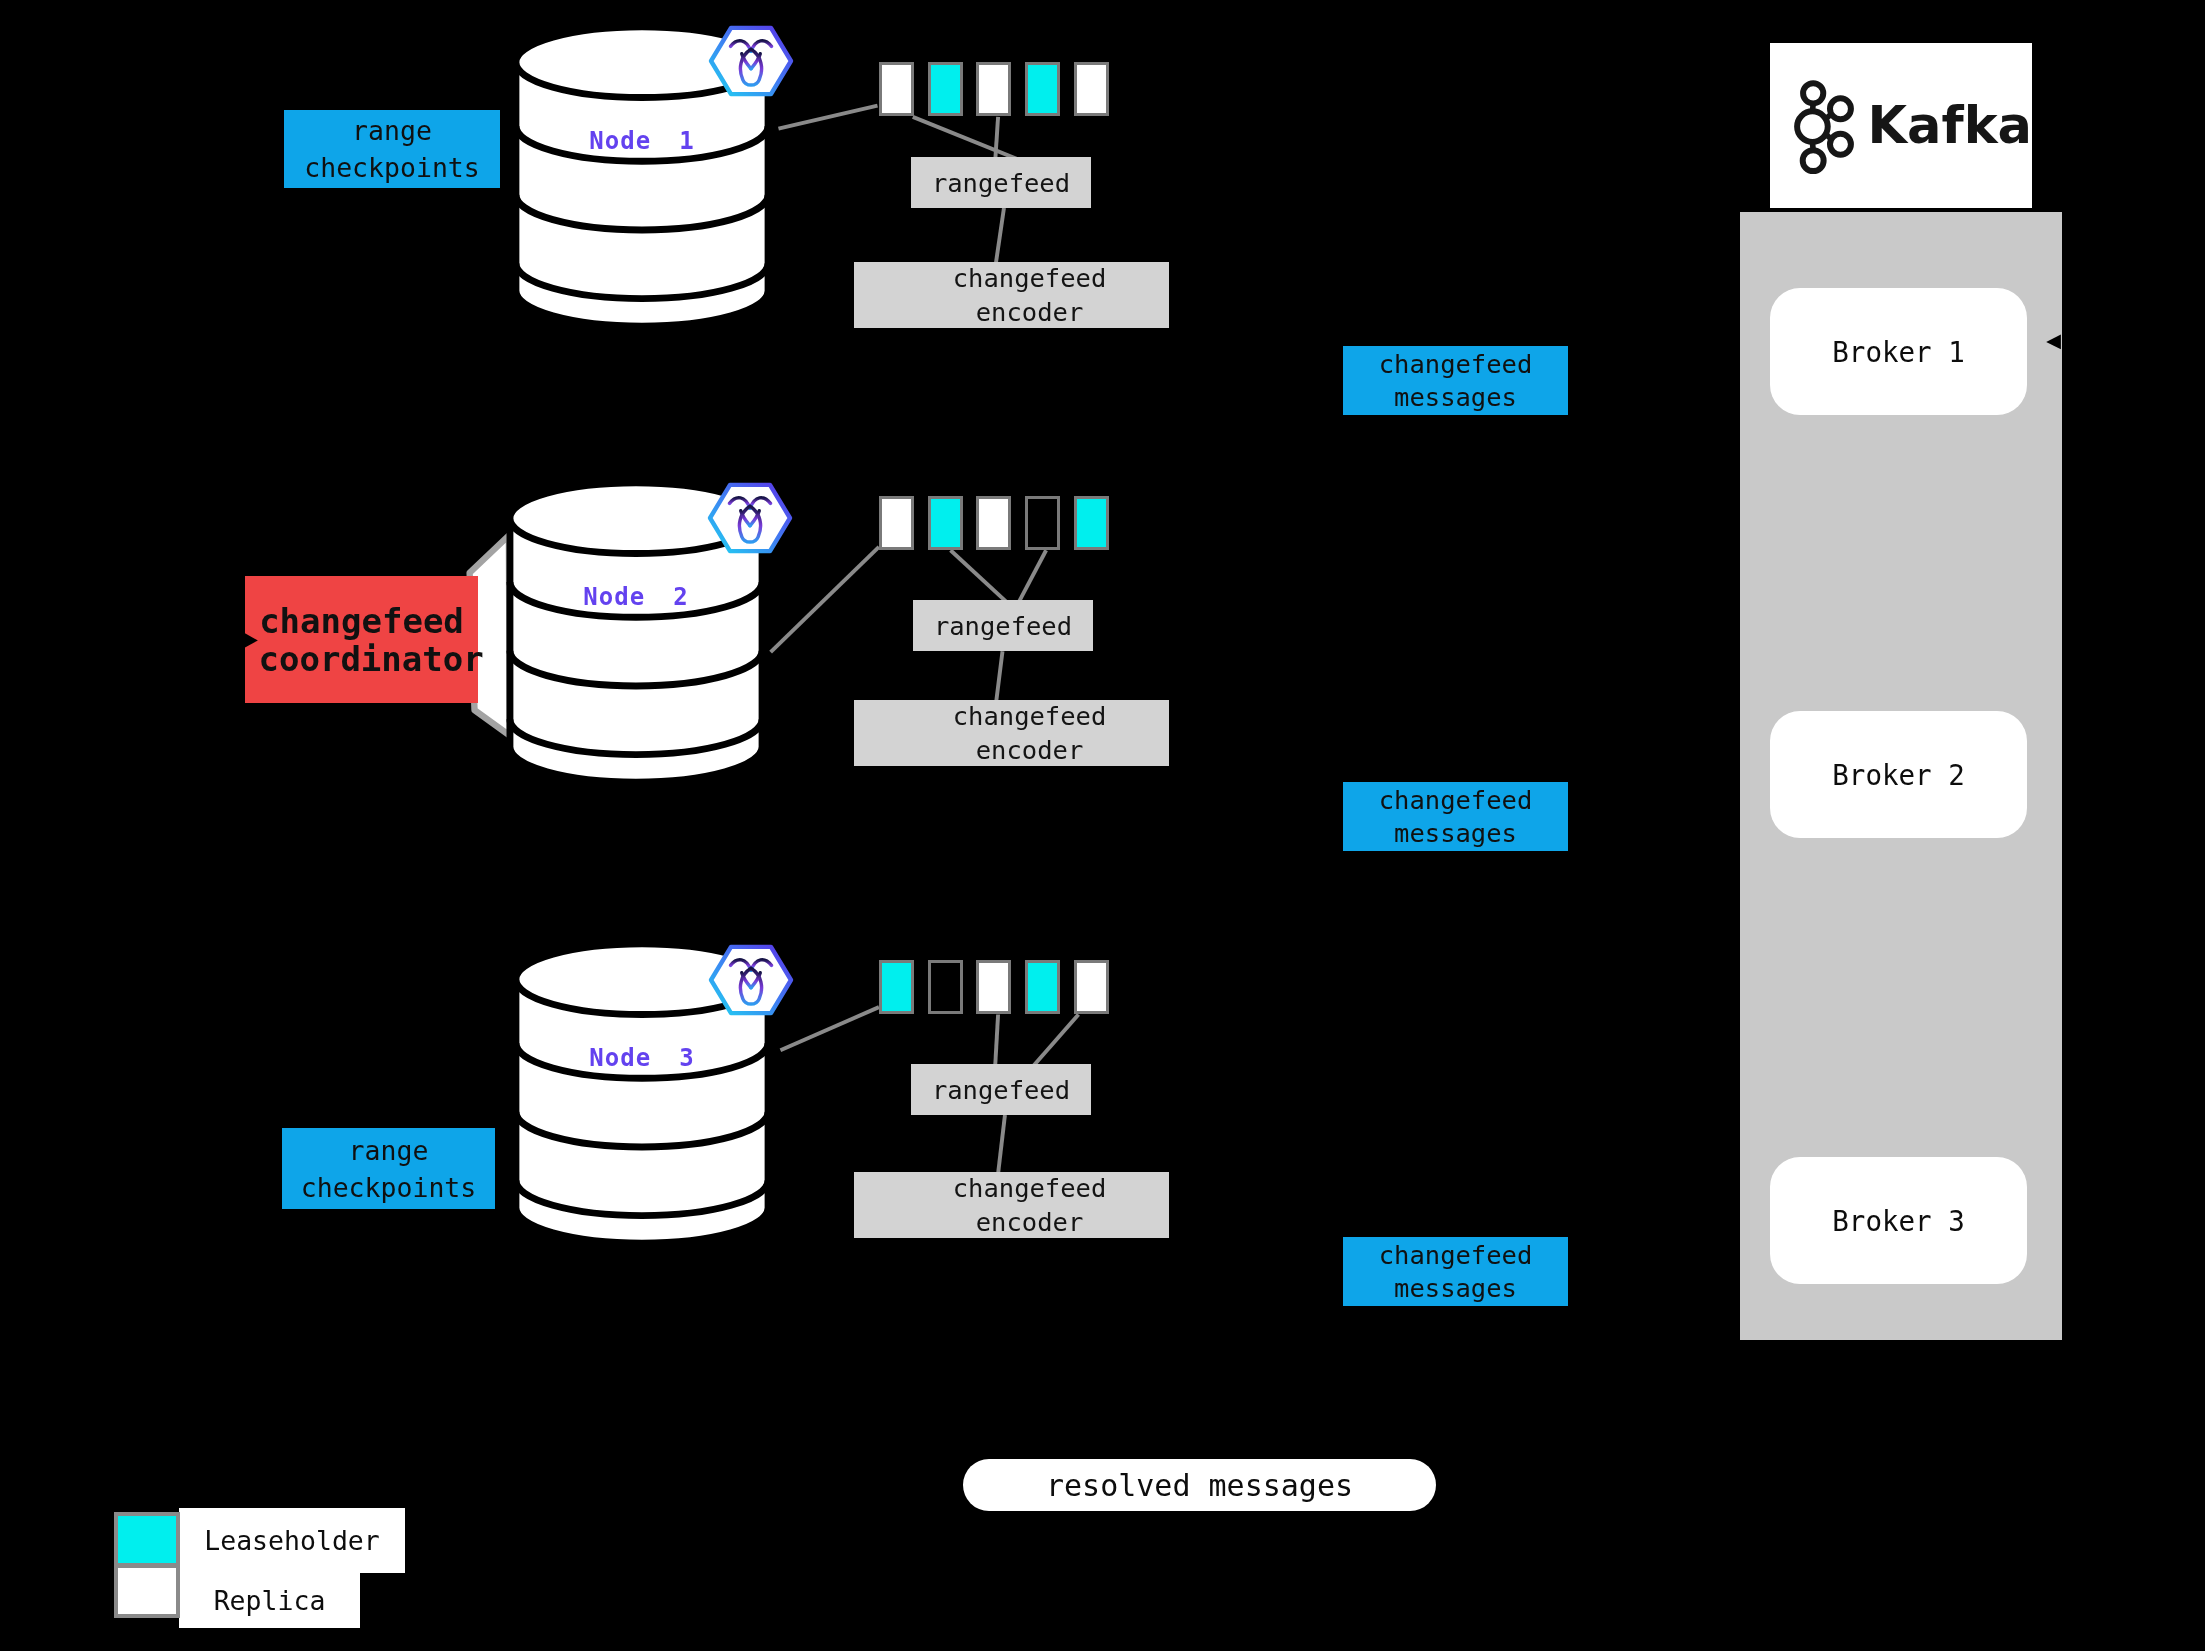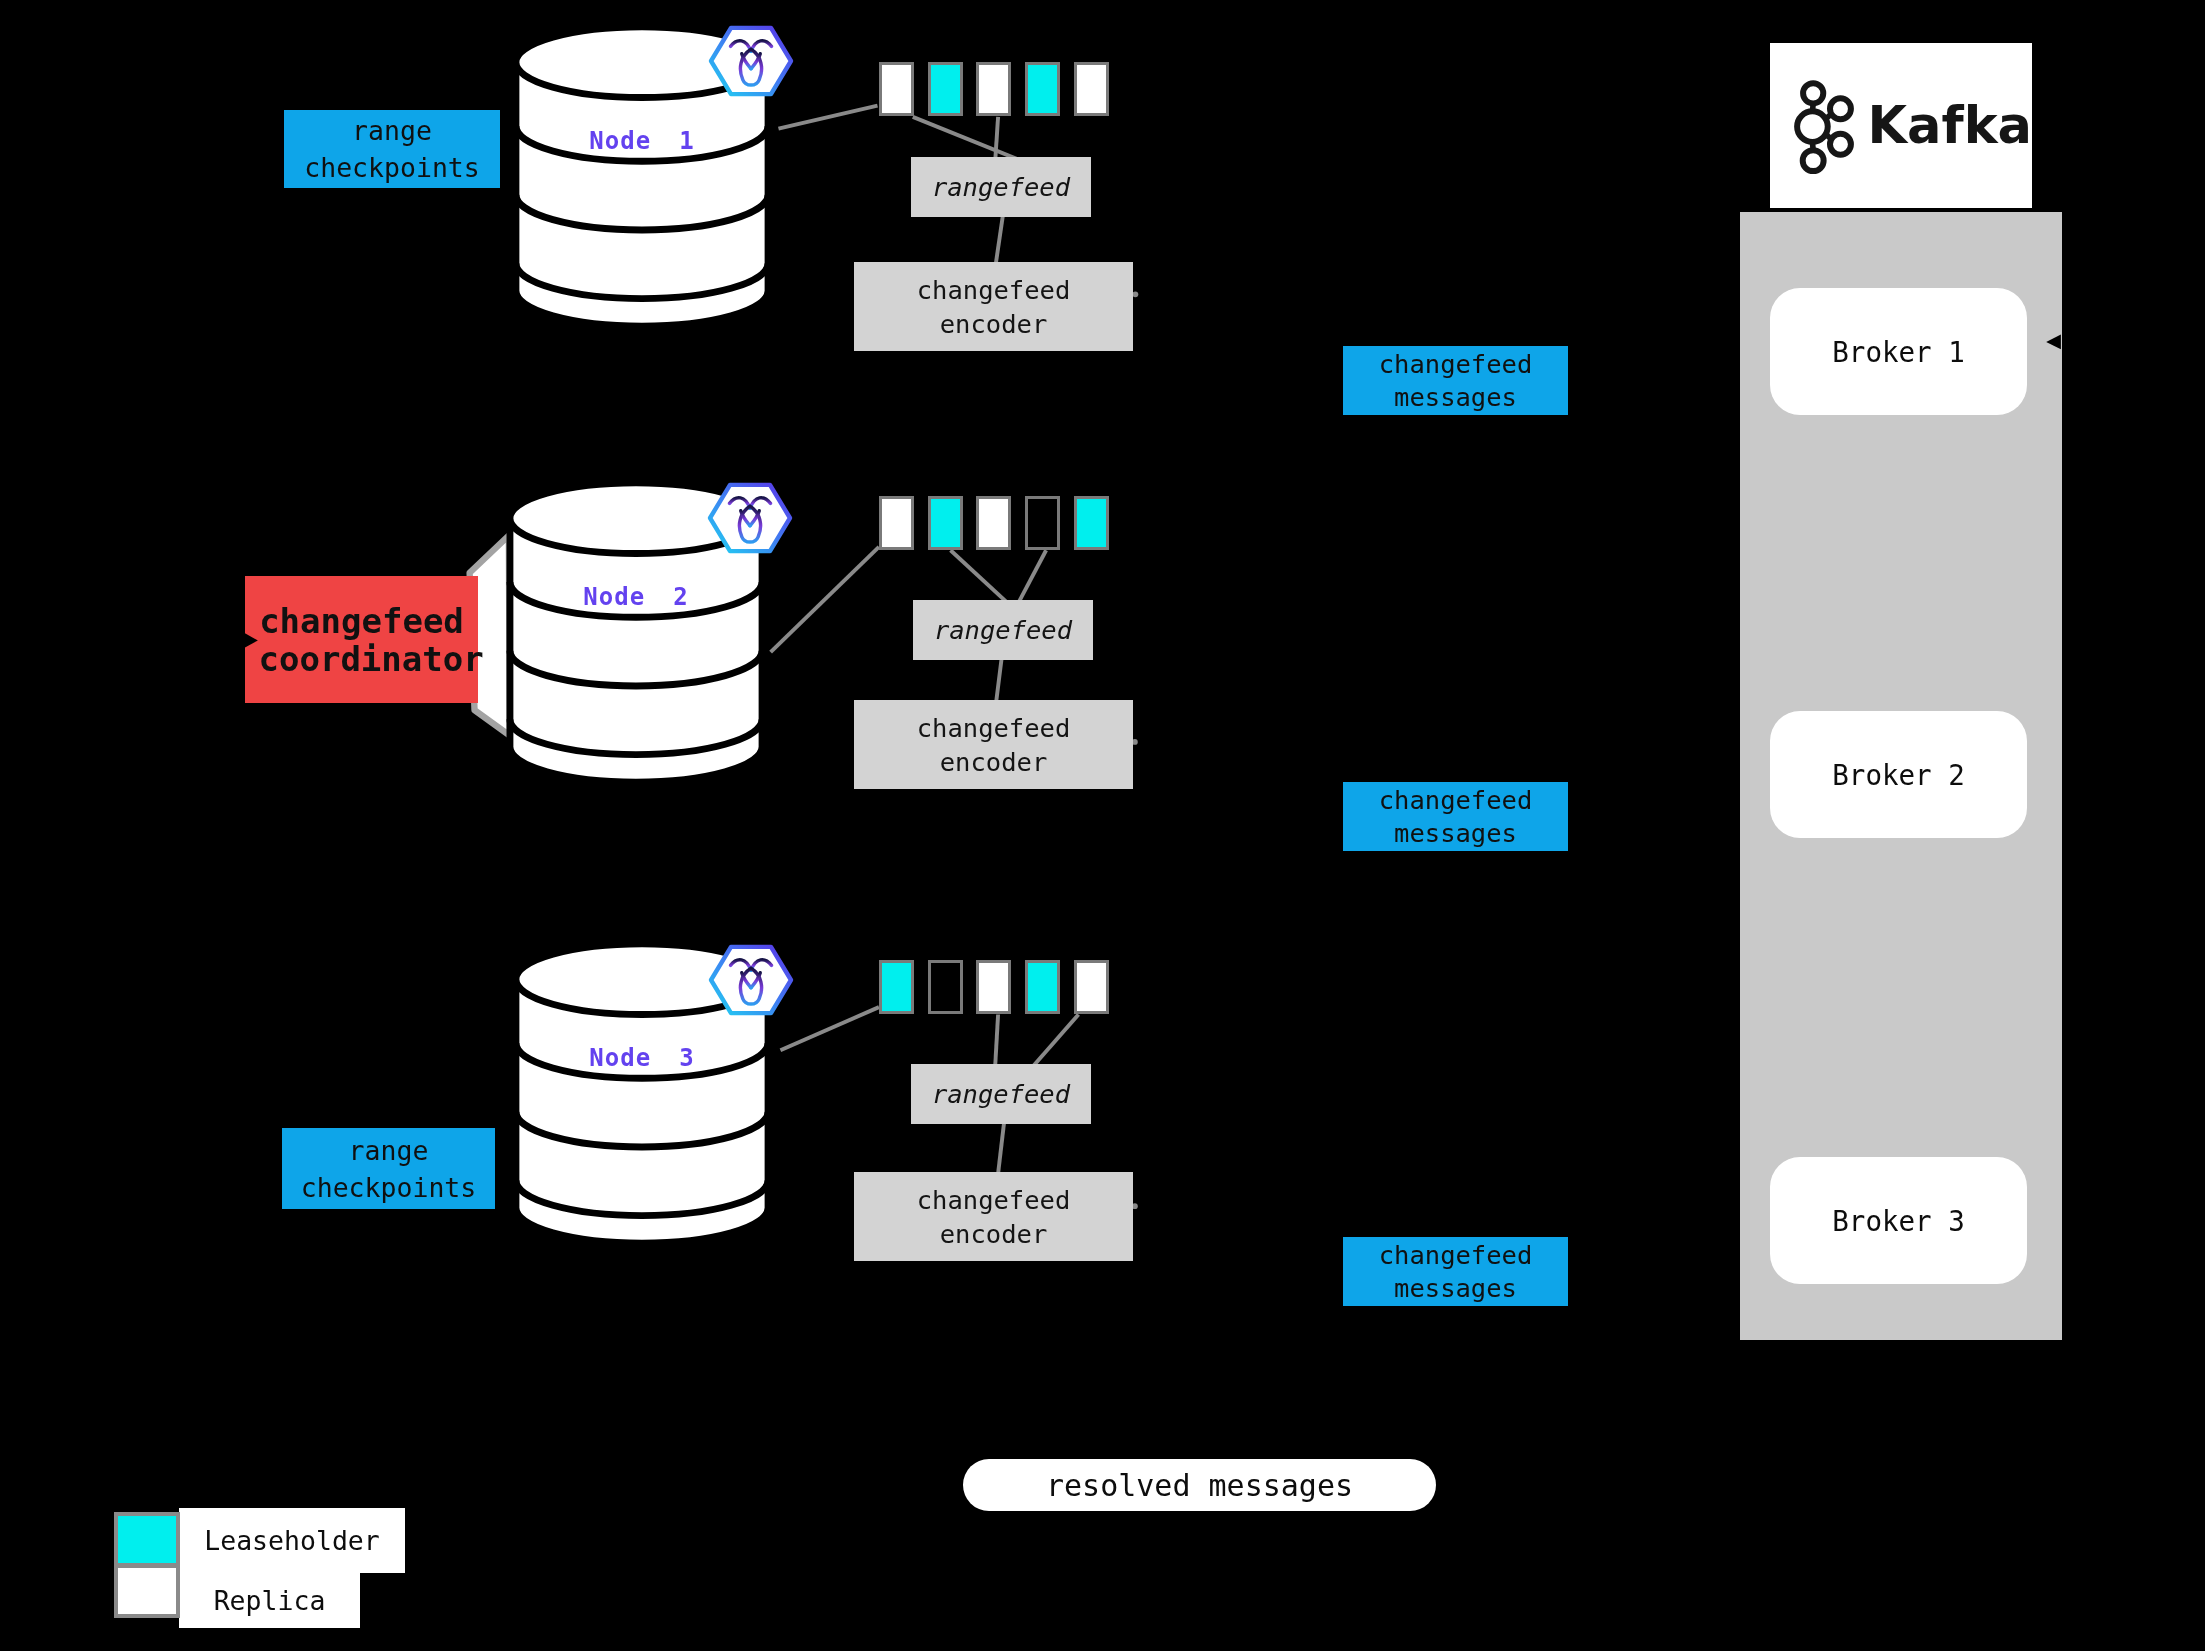--- a/index.html
+++ b/index.html
@@ -25,22 +25,22 @@
   .hex{position:absolute;width:88px;height:78px;z-index:6;}
 
   
   .range-row{position:absolute;display:flex;gap:13.7px;z-index:5;}
   .range-rect{width:35px;height:54px;border:3.4px solid #7a7a7a;box-sizing:border-box;}
   .range-rect.leaseholder{background:#00efee;}
   .range-rect.replica{background:#ffffff;}
   .range-rect.empty{background:transparent;}
 
   
-  .rangefeed{width:180px;height:60px;z-index:4;font-style:italic;}
-  .encoder{width:279px;height:89px;z-index:4;}
+  .rangefeed{width:180px;height:51px;z-index:4;}
+  .encoder{width:279px;height:66px;z-index:4;padding-left:36px;}
 
   
   .messages{width:225px;height:69px;font-size:25.5px;line-height:33px;}
 
   
   .coordinator{left:245px;top:576px;width:233px;height:127px;background:#ef4444;
         font-weight:bold;font-size:34px;line-height:38px;color:#111;z-index:3;}
 
   
   .kafka-container{left:1740px;top:212px;width:322px;height:1128px;background:#c9c9c9;z-index:1;}

